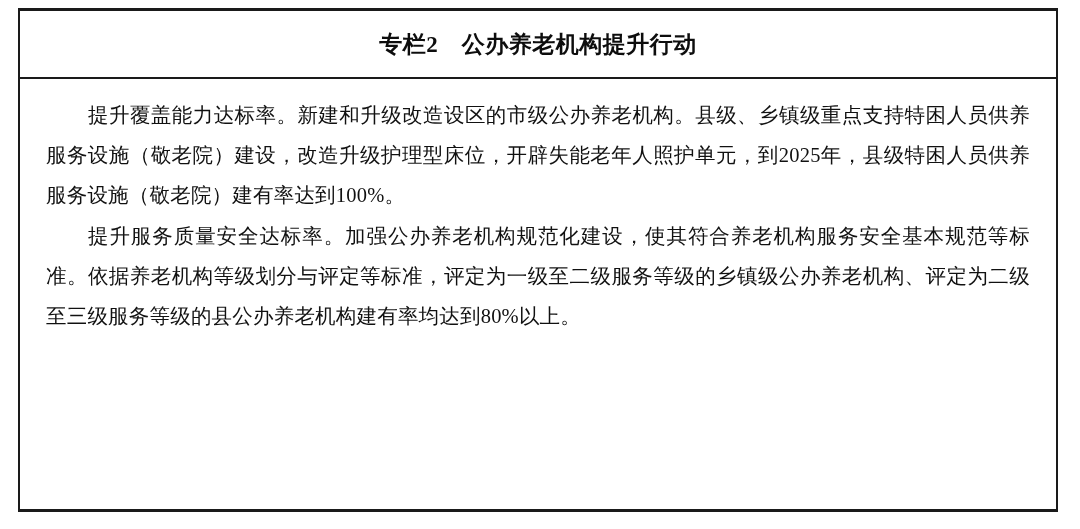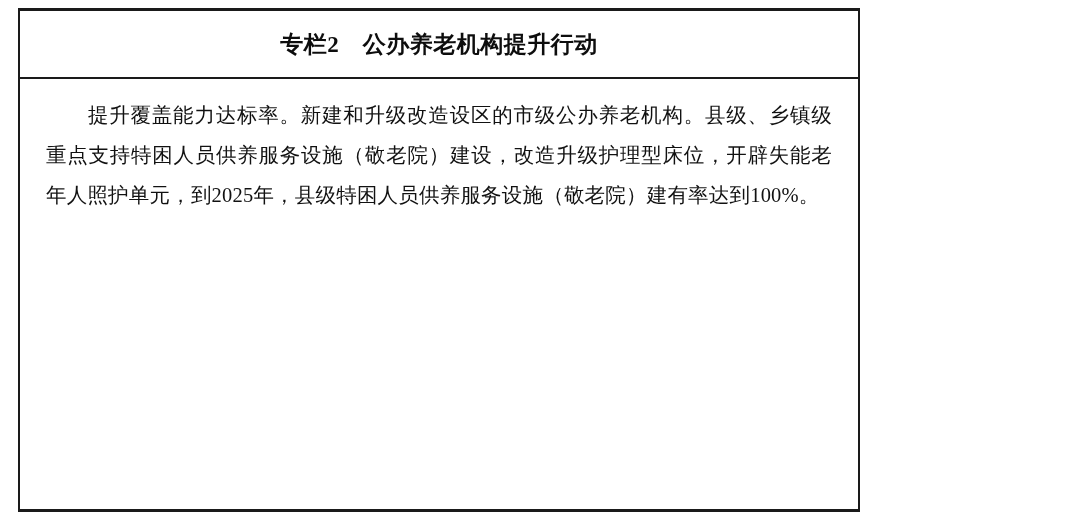--- a/index.html
+++ b/index.html
@@ -17,21 +17,21 @@
   .page {
     position: relative;
     width: 1080px;
     height: 529px;
     background: #ffffff;
   }
   .box {
     position: absolute;
     left: 18px;
     top: 8px;
-    width: 842px;
+    width: 1040px;
     height: 504px;
     border-top: 3px solid #1a1a1a;
     border-bottom: 3px solid #1a1a1a;
     border-left: 2px solid #1a1a1a;
     border-right: 2px solid #1a1a1a;
     box-sizing: border-box;
     display: flex;
     flex-direction: column;
     background: #ffffff;
   }
@@ -71,15 +71,16 @@
 </head>
 <body>
 
 <div class="page">
   <div class="box">
     <div class="box-header">
       <div class="title">专栏2　公办养老机构提升行动</div>
     </div>
     <div class="box-body">
       <p class="para">提升覆盖能力达标率。新建和升级改造设区的市级公办养老机构。县级、乡镇级重点支持特困人员供养服务设施（敬老院）建设，改造升级护理型床位，开辟失能老年人照护单元，到2025年，县级特困人员供养服务设施（敬老院）建有率达到100%。</p>
+      <p class="para">提升服务质量安全达标率。加强公办养老机构规范化建设，使其符合养老机构服务安全基本规范等标准。依据养老机构等级划分与评定等标准，评定为一级至二级服务等级的乡镇级公办养老机构、评定为二级至三级服务等级的县公办养老机构建有率均达到80%以上。</p>
     </div>
   </div>
 </div>
 
 </body></html>

